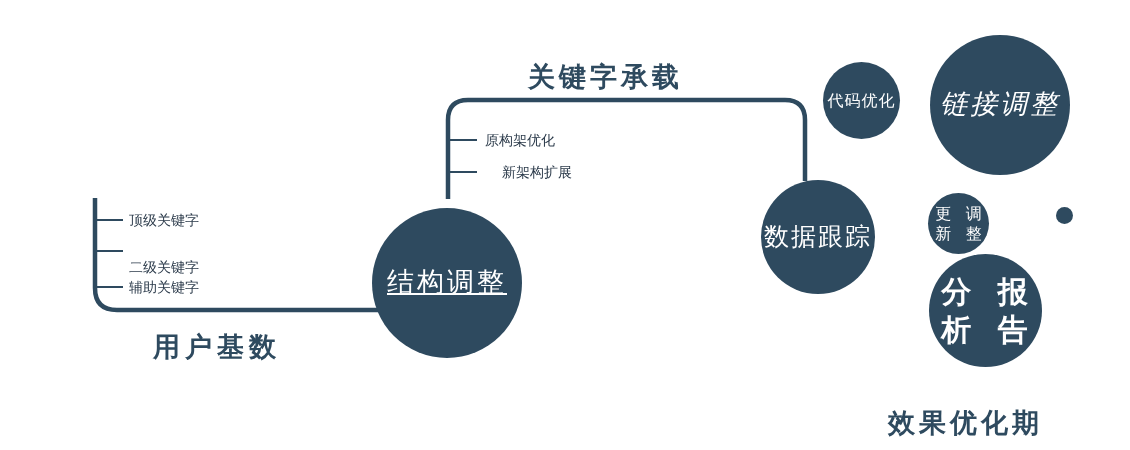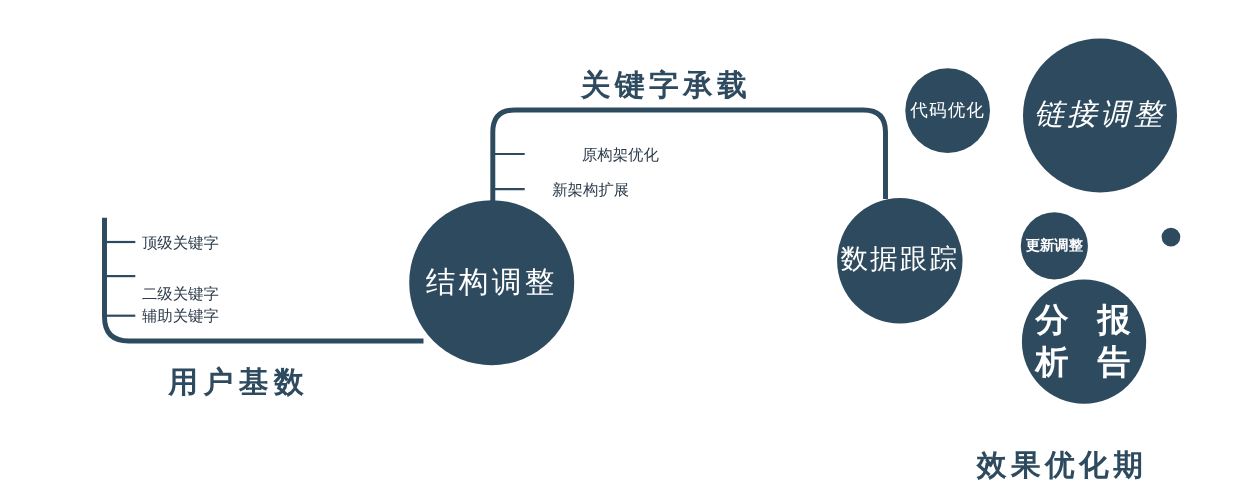--- a/index.html
+++ b/index.html
@@ -22,38 +22,38 @@
     background: var(--primary, #2e4a5f);
     color: #ffffff;
     display: flex;
     flex-direction: row;
     align-items: center;
     justify-content: center;
     text-align: center;
     line-height: 1.25;
   }
   .c-traffic   { left: 23px;  top: 59px;  width: 146px; height: 146px; font-size: 27px; letter-spacing: 3px; }
-  .c-structure { left: 372px; top: 182px; width: 150px; height: 150px; font-size: 27px; letter-spacing: 3px; }
+  .c-structure { left: 372px; top: 208px; width: 150px; height: 150px; font-size: 27px; letter-spacing: 3px; text-decoration: underline; }
   .c-tracking  { left: 761px; top: 180px; width: 114px; height: 114px; font-size: 25px; letter-spacing: 2px; }
   .c-code      { left: 823px; top: 62px;  width: 77px;  height: 77px;  font-size: 16px; letter-spacing: 1px; }
   .c-link      { left: 930px; top: 35px;  width: 140px; height: 140px; font-size: 27px; letter-spacing: 3px; font-style: italic; }
-  .c-update    { left: 928px; top: 193px; width: 61px;  height: 61px;  font-size: 13px; font-weight: 700; }
+  .c-update    { left: 928px; top: 193px; width: 61px;  height: 61px;  font-size: 16px; font-weight: 400; }
   .c-report    { left: 929px; top: 254px; width: 113px; height: 113px; font-size: 30px; font-weight: 700; letter-spacing: 2px; }
   .c-dot       { left: 1056px; top: 207px; width: 17px; height: 17px; }
 
   .branch-label {
     position: absolute;
     font-size: 14px;
     color: #2b3a4a;
     white-space: nowrap;
   }
   .bl-t0 { left: 129px; top: 212px; }
   .bl-t1 { left: 129px; top: 259px; }
   .bl-t2 { left: 129px; top: 279px; }
-  .bl-s0 { left: 485px; top: 132px; margin-left: 44px; }
+  .bl-s0 { left: 485px; top: 132px; }
   .bl-s1 { left: 502px; top: 164px; }
 
   .edge-label {
     position: absolute;
     font-weight: 700;
     color: var(--primary, #2e4a5f);
     white-space: nowrap;
   }
   .el-userbase { left: 153px; top: 329px; font-size: 27px; letter-spacing: 5px; }
   .el-keyword  { left: 528px; top: 59px;  font-size: 27px; letter-spacing: 4px; }

